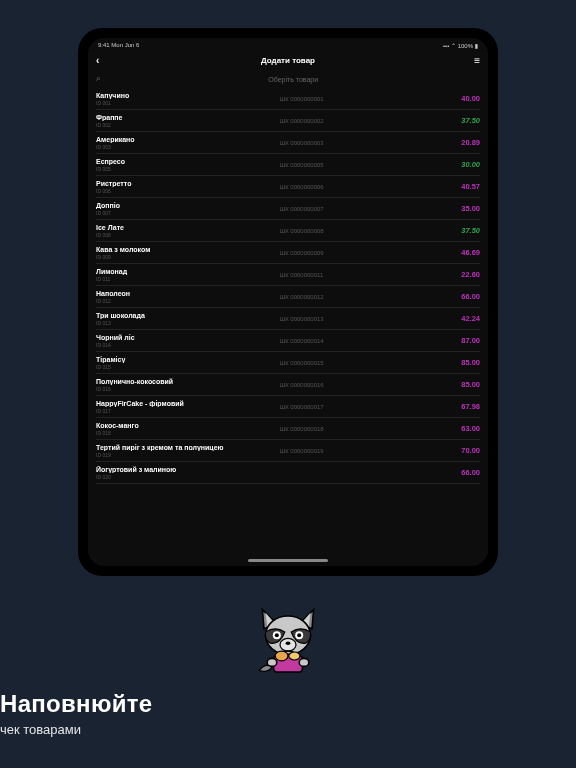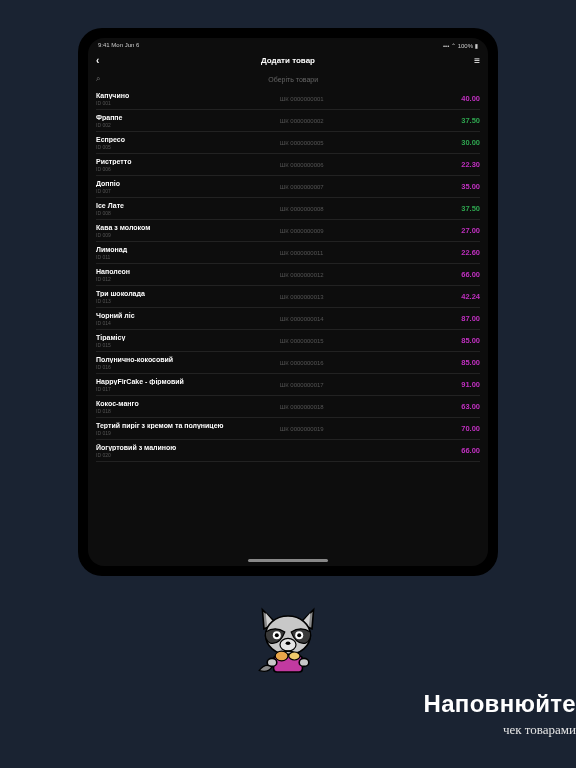--- a/index.html
+++ b/index.html
@@ -43,41 +43,41 @@
     display: flex; align-items: center;
     height: 22px;
     border-bottom: 1px solid #222;
     gap: 44px;
   }
   .row .left { flex: 1.2; min-width: 0; }
   .row .name { font-size: 7px; font-weight: 600; color: #fff; white-space: nowrap; overflow: hidden; text-overflow: ellipsis; }
   .row .idlabel { font-size: 5px; color: #555; margin-top: 1px; }
   .row .code { flex: 1; font-size: 6px; color: #555; text-align: left; }
   .row .price { width: 40px; text-align: right; font-size: 7.5px; font-weight: 700; color: #c030c0; }
-  .row .price.green { color: #2ea44f; }
+  .row .price.green { color: #2ea44f; font-style: italic; }
 
   .home-indicator {
     width: 80px; height: 3px; background: #888; border-radius: 2px;
     margin: 2px auto 4px;
   }
 
   .caption {
     position: absolute;
     left: 0; right: 0; top: 600px;
-    text-align: right;
+    text-align: left;
     color: #fff;
   }
   .mascot {
     width: 80px; height: 80px;
     margin: 0 auto 10px;
     position: relative;
   }
   .mascot svg { width: 100%; height: 100%; display: block; }
   .caption h1 { font-size: 24px; font-weight: 800; letter-spacing: 0.3px; }
-  .caption p { font-size: 13px; margin-top: 4px; font-weight: 500; color: #e6e6e6; font-family: Liberation Serif, serif; }
+  .caption p { font-size: 13px; margin-top: 4px; font-weight: 500; color: #e6e6e6; }
 </style>
 </head>
 <body>
 
 <div class="tablet-frame">
   <div class="tablet-screen">
 
     <div class="statusbar">
       <span>9:41  Mon Jun 6</span>
       <span>
@@ -108,33 +108,41 @@
         <div class="row">
           <div class="left">
             <div class="name">Фраппе</div>
             <div class="idlabel">ID 002</div>
           </div>
           <div class="code">ШК 0000000002</div>
           <div class="price green">37.50</div>
         </div>
         <div class="row">
           <div class="left">
+            <div class="name">Американо</div>
+            <div class="idlabel">ID 003</div>
+          </div>
+          <div class="code">ШК 0000000003</div>
+          <div class="price ">20.89</div>
+        </div>
+        <div class="row">
+          <div class="left">
             <div class="name">Еспресо</div>
             <div class="idlabel">ID 005</div>
           </div>
           <div class="code">ШК 0000000005</div>
           <div class="price green">30.00</div>
         </div>
         <div class="row">
           <div class="left">
             <div class="name">Ристретто</div>
             <div class="idlabel">ID 006</div>
           </div>
           <div class="code">ШК 0000000006</div>
-          <div class="price ">22.30</div>
+          <div class="price ">40.57</div>
         </div>
         <div class="row">
           <div class="left">
             <div class="name">Доппіо</div>
             <div class="idlabel">ID 007</div>
           </div>
           <div class="code">ШК 0000000007</div>
           <div class="price ">35.00</div>
         </div>
         <div class="row">
@@ -144,21 +152,21 @@
           </div>
           <div class="code">ШК 0000000008</div>
           <div class="price green">37.50</div>
         </div>
         <div class="row">
           <div class="left">
             <div class="name">Кава з молоком</div>
             <div class="idlabel">ID 009</div>
           </div>
           <div class="code">ШК 0000000009</div>
-          <div class="price ">27.00</div>
+          <div class="price ">46.69</div>
         </div>
         <div class="row">
           <div class="left">
             <div class="name">Лимонад</div>
             <div class="idlabel">ID 011</div>
           </div>
           <div class="code">ШК 0000000011</div>
           <div class="price ">22.60</div>
         </div>
         <div class="row">
@@ -200,21 +208,21 @@
           </div>
           <div class="code">ШК 0000000016</div>
           <div class="price ">85.00</div>
         </div>
         <div class="row">
           <div class="left">
             <div class="name">HappyFirCake - фірмовий</div>
             <div class="idlabel">ID 017</div>
           </div>
           <div class="code">ШК 0000000017</div>
-          <div class="price ">91.00</div>
+          <div class="price ">67.98</div>
         </div>
         <div class="row">
           <div class="left">
             <div class="name">Кокос-манго</div>
             <div class="idlabel">ID 018</div>
           </div>
           <div class="code">ШК 0000000018</div>
           <div class="price ">63.00</div>
         </div>
         <div class="row">

